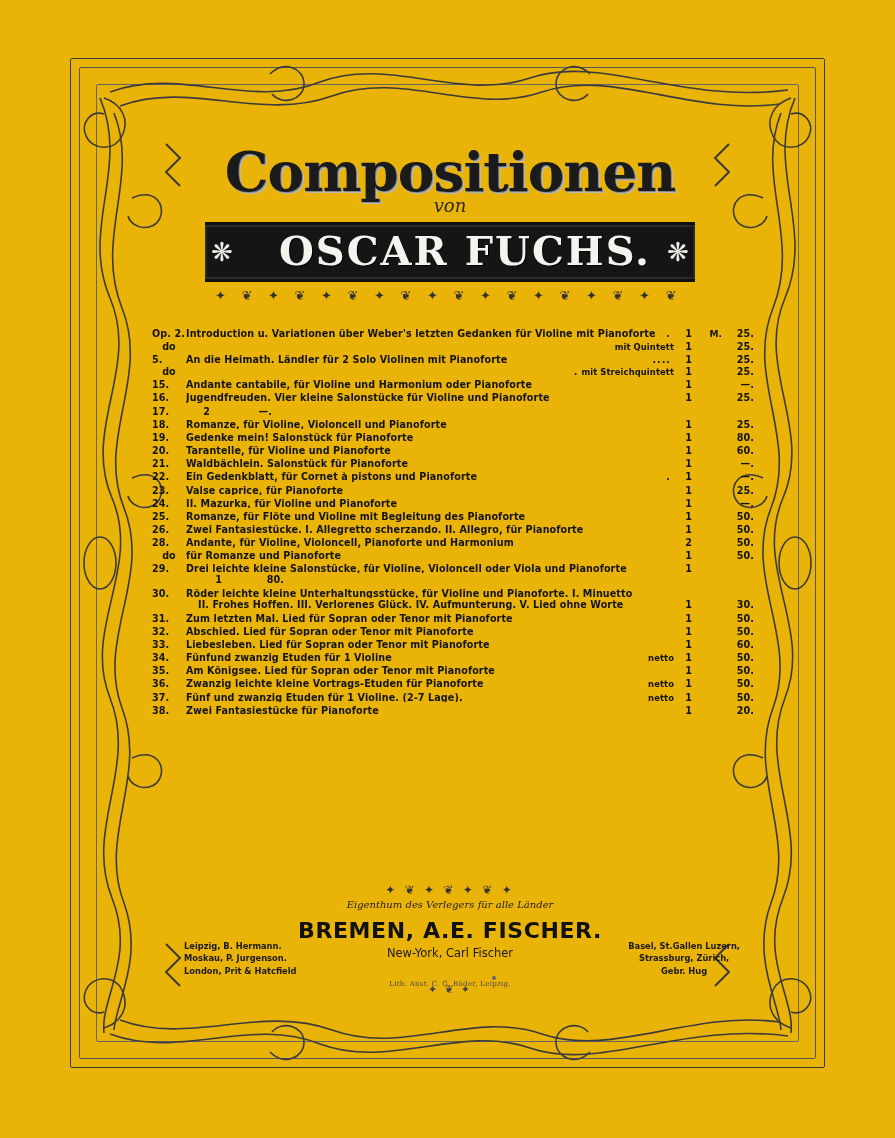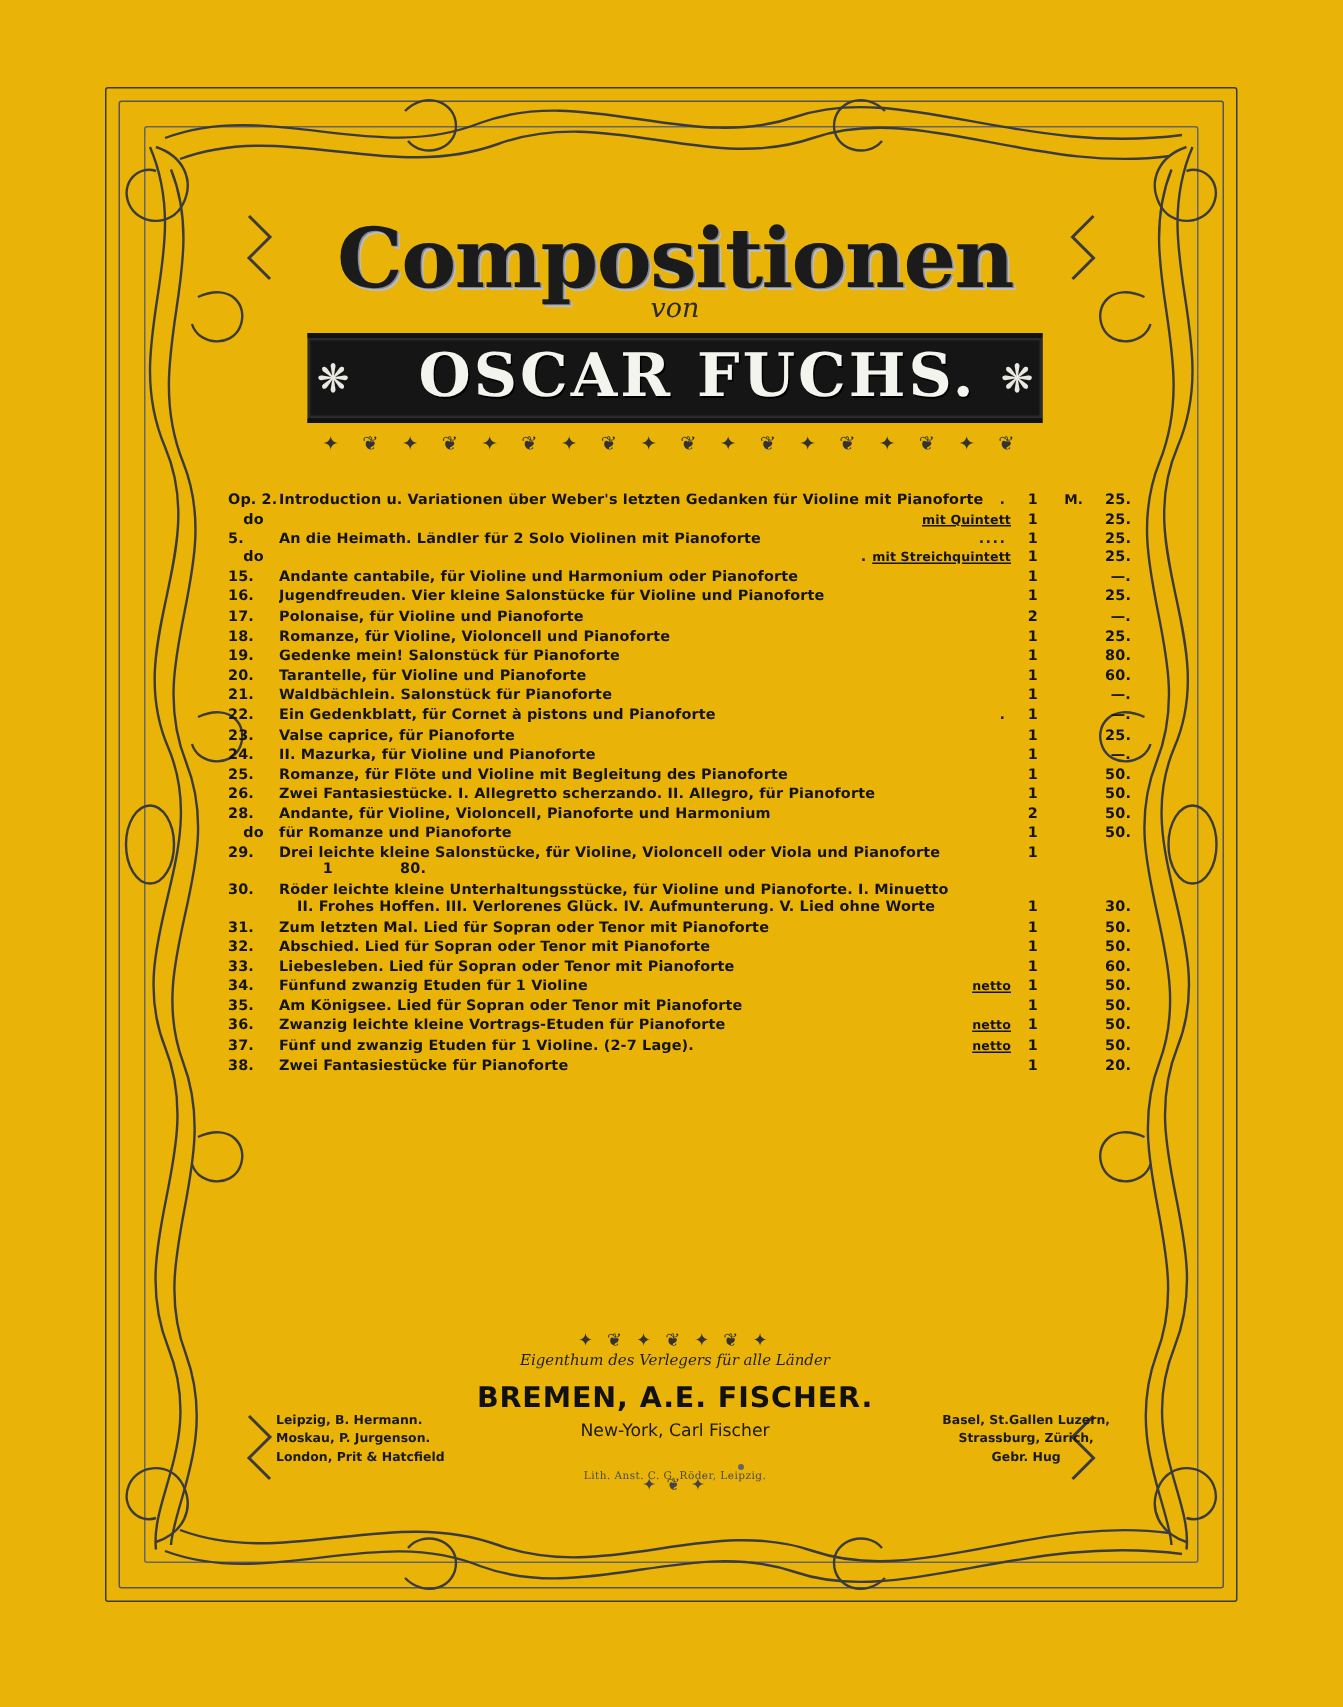--- a/index.html
+++ b/index.html
@@ -155,21 +155,20 @@
     flex: 0 0 auto;
     padding: 0 3px;
     color: #222;
     letter-spacing: 1px;
   }
   .work-row .note {
     flex: 0 0 auto;
     font-size: 8.4px;
     padding-right: 4px;
     font-weight: bold;
-    text-decoration: underline;
   }
   .work-row .num {
     flex: 0 0 14px;
     text-align: right;
   }
   .work-row .cur {
     flex: 0 0 26px;
     text-align: right;
     font-size: 9px;
     padding-left: 4px;
@@ -204,21 +203,21 @@
   .foot-eigentum {
     font-family: "DejaVu Serif", serif;
     font-style: italic;
     font-size: 10px;
     color: #1f1f1f;
     margin-bottom: 8px;
   }
   .foot-publisher {
     font-family: "DejaVu Sans", sans-serif;
     font-weight: bold;
-    font-size: 19px;
+    font-size: 22px;
     letter-spacing: 0.6px;
     color: #111;
   }
   .foot-city2 {
     font-family: "DejaVu Sans", sans-serif;
     font-size: 11.5px;
     color: #1a1a1a;
     margin-top: 3px;
   }
   .foot-cols {
@@ -390,21 +389,20 @@
           <span class="op">16.</span>
           <span class="desc">Jugendfreuden. Vier kleine Salonstücke für Violine und Pianoforte</span>
           <span class="dots"></span>
           <span class="note"></span>
           <span class="num">1</span>
           <span class="cur"></span>
           <span class="price">25.</span>
         </div>
         <div class="work-row">
           <span class="op">17.</span>
-          <span class="desc">Polonaise, für Violine und Pianoforte</span>
           <span class="dots"></span>
           <span class="note"></span>
           <span class="num">2</span>
           <span class="cur"></span>
           <span class="price">—.</span>
         </div>
         <div class="work-row">
           <span class="op">18.</span>
           <span class="desc">Romanze, für Violine, Violoncell und Pianoforte</span>
           <span class="dots"></span>

